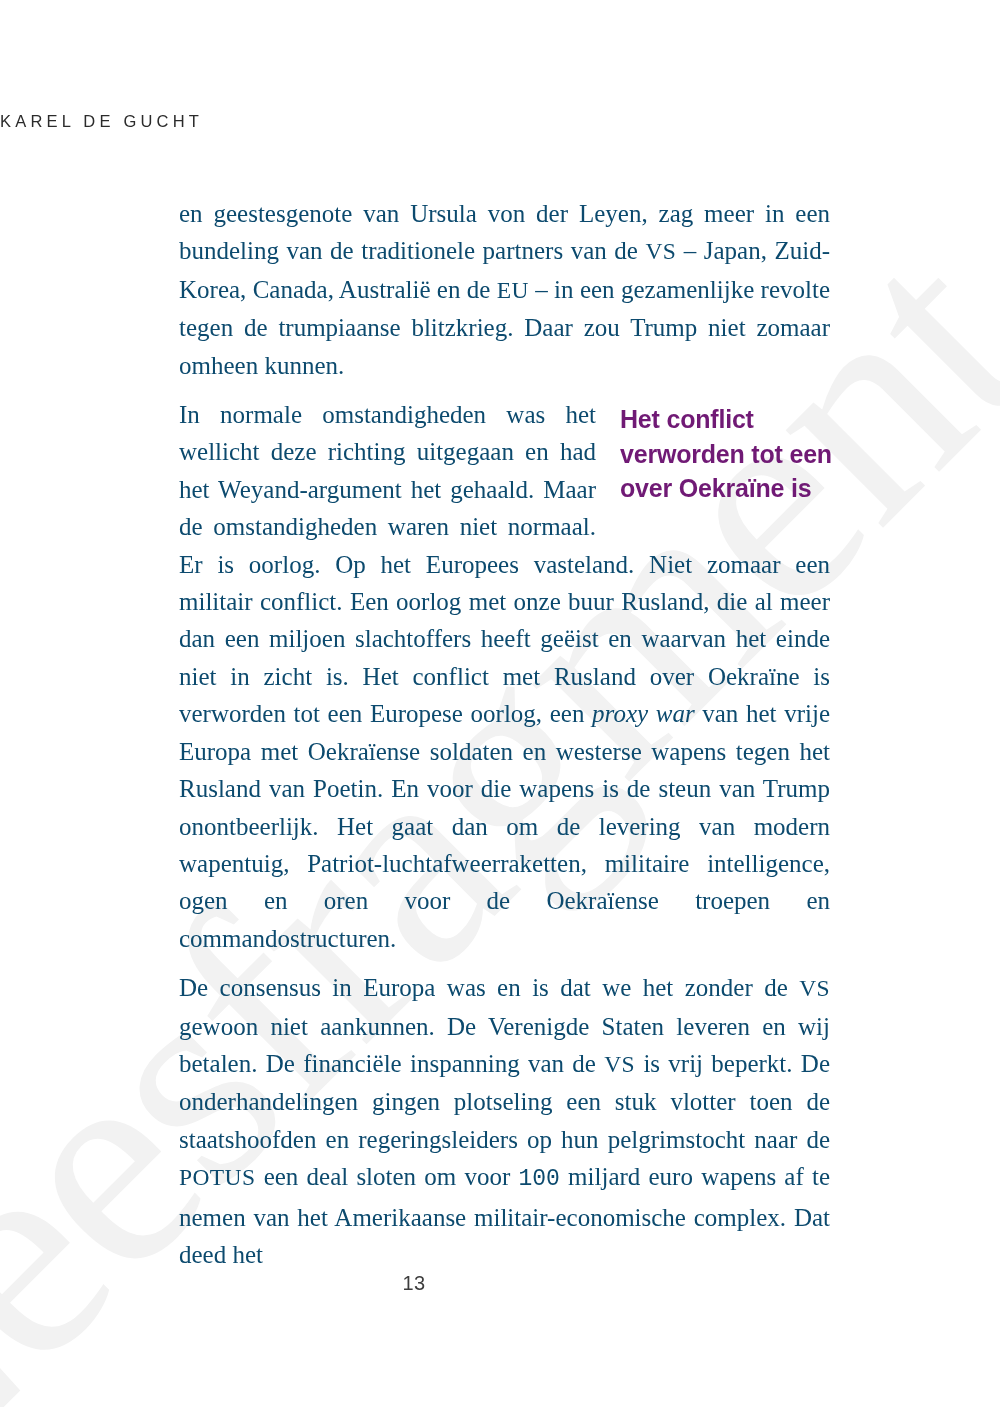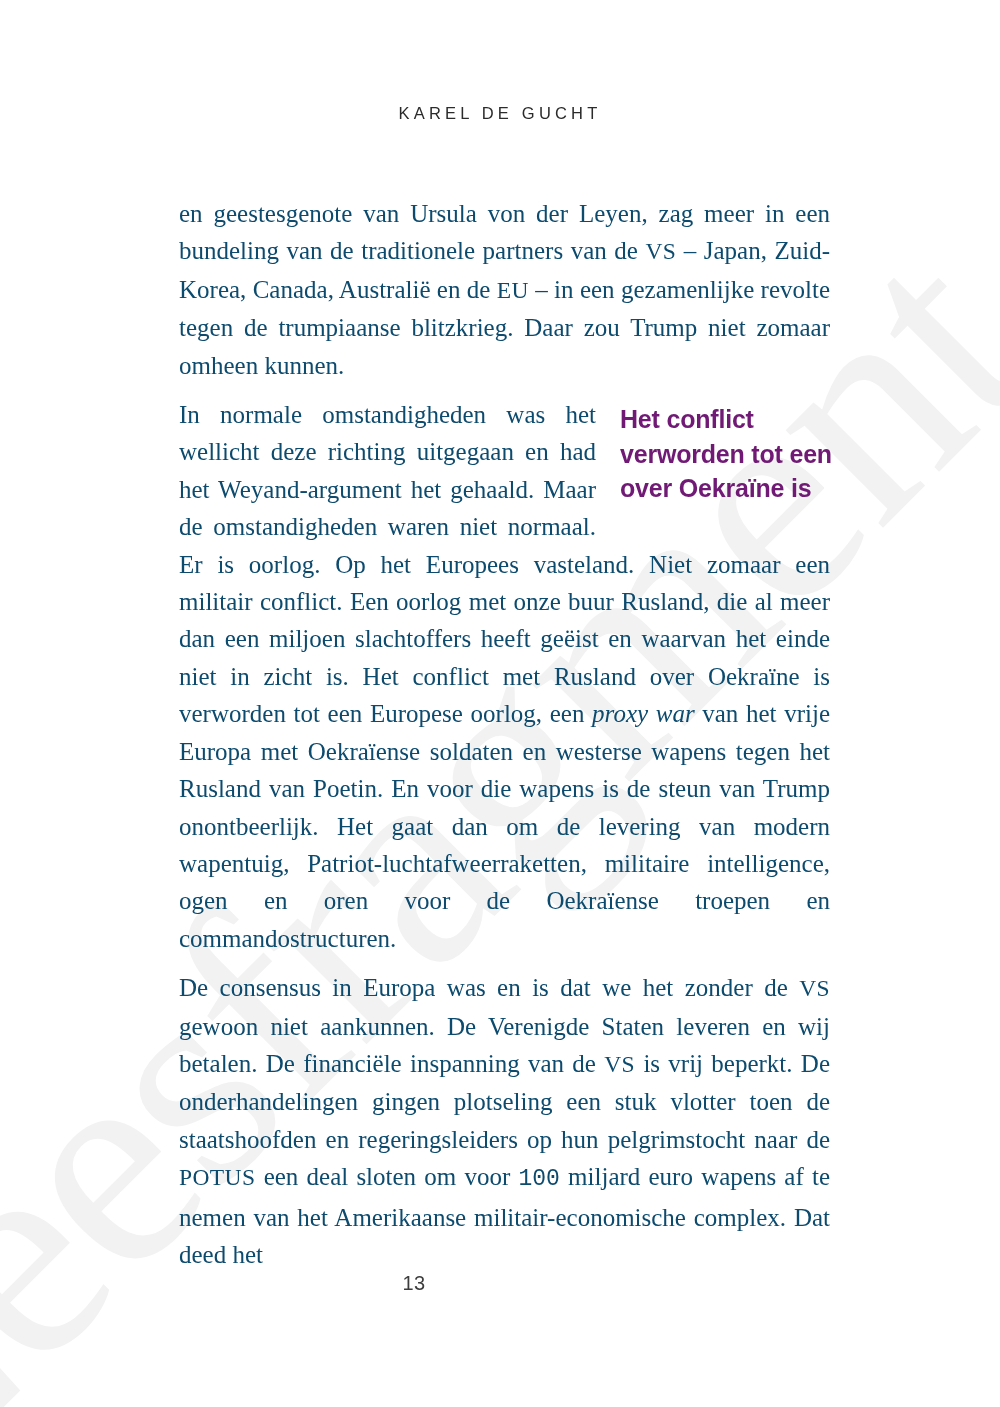--- a/index.html
+++ b/index.html
@@ -44,24 +44,24 @@
   
   .content {
     position: relative;
     z-index: 1;
     width: 100%;
     height: 100%;
   }
 
   .running-head {
     position: absolute;
-    top: 104px;
+    top: 112px;
     left: 0;
     width: 1000px;
-    text-align: center;
+    text-align: left;
     font-family: "Liberation Sans", "DejaVu Sans", sans-serif;
     font-size: 16.5px;
     font-weight: 300;
     letter-spacing: 4.2px;
     color: #2b2b2b;
   }
 
   .textblock {
     position: absolute;
     left: 167px;

